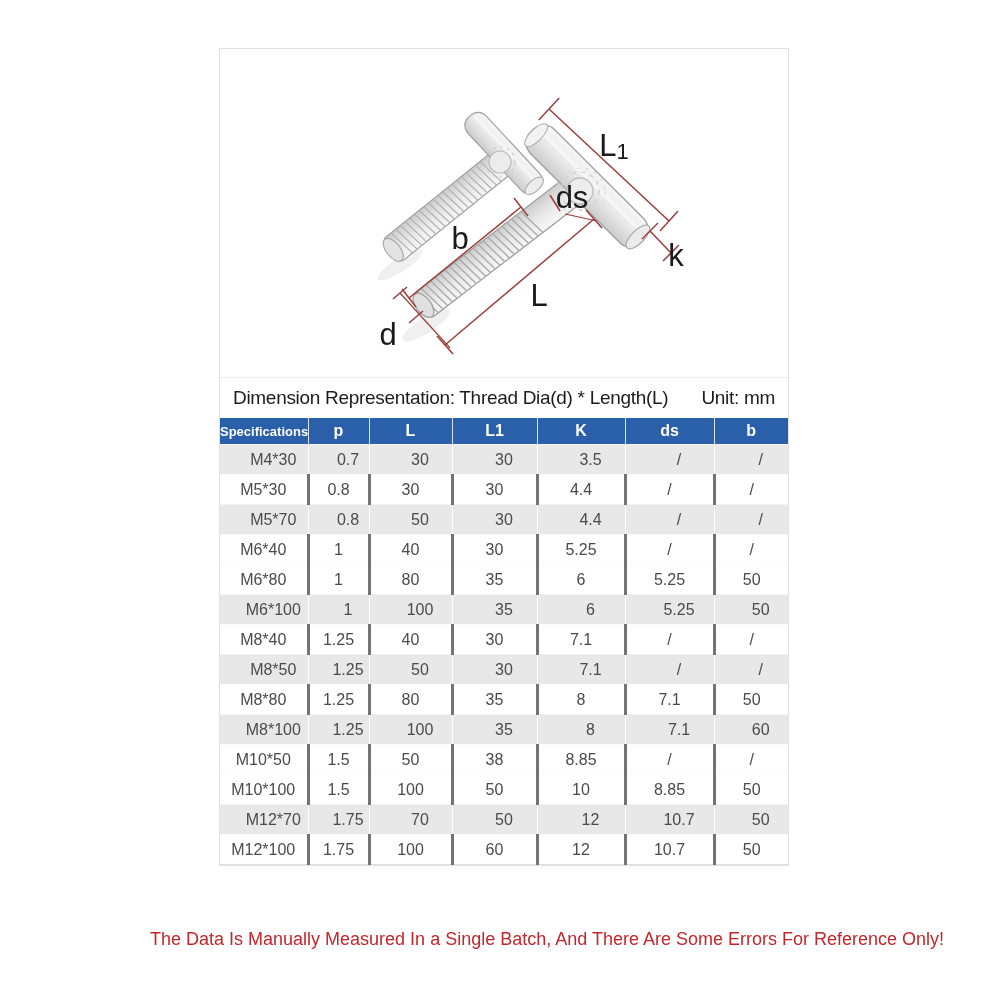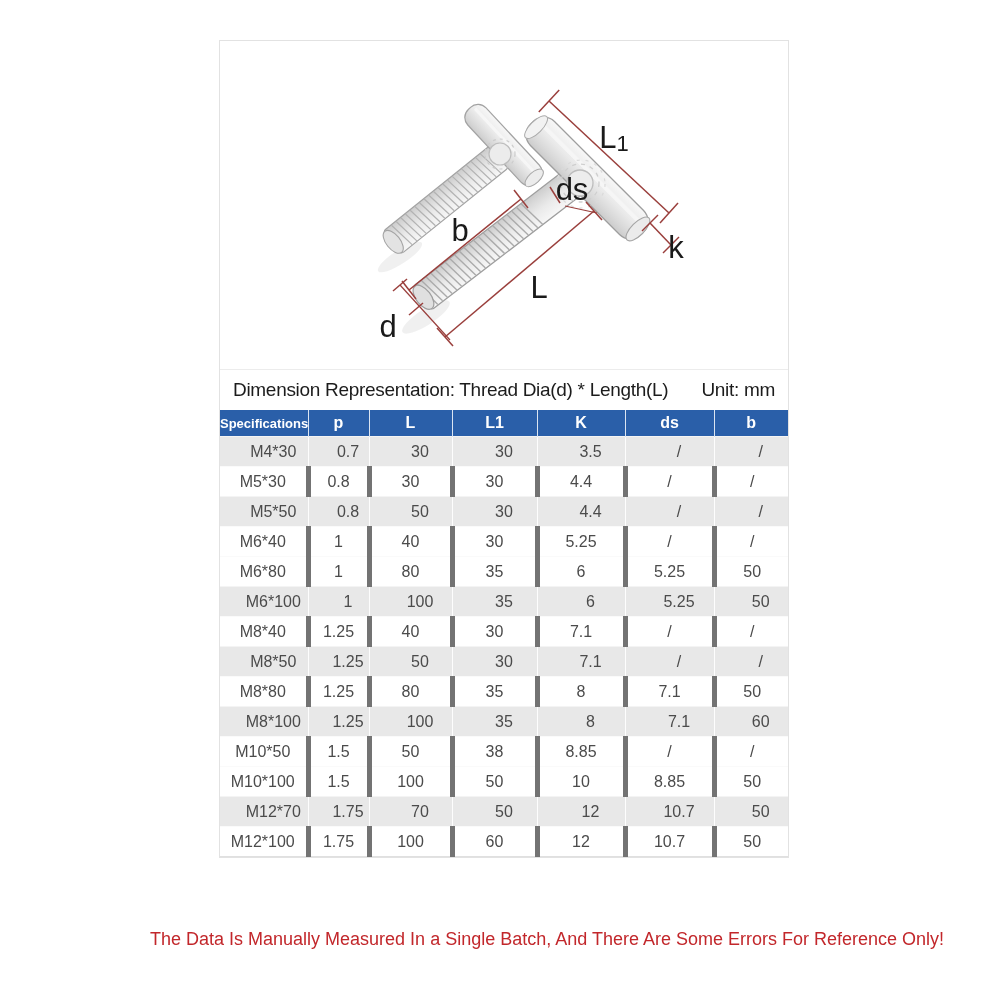--- a/index.html
+++ b/index.html
@@ -2,21 +2,21 @@
 <html style="--header_bg: #2a5fa9; --header_text: #ffffff; --row_shade: #e8e8e8; --table_text: #4b4b4b; --disclaimer: #c2272b; --dimension: #9a3f3c;"><head>
 <meta charset="utf-8">
 <style>
   html,body{margin:0;padding:0;}
   body{
     width:1000px;height:1000px;position:relative;background:#ffffff;
     font-family:"Liberation Sans", sans-serif;
     -webkit-font-smoothing:antialiased;
   }
   .content{
-    position:absolute;left:219px;top:40px;width:568px;
+    position:absolute;left:219px;top:48px;width:568px;
     border:1px solid #e2e2e2;background:#fff;
   }
   .diagram-box{width:568px;height:328px;position:relative;background:#fff;}
   .diagram-box svg{display:block;}
   .caption-row{
     height:41px;border-top:1px solid #ececec;
     display:flex;justify-content:space-between;align-items:center;
     padding:0 13px;box-sizing:border-box;
     font-size:19px;letter-spacing:-0.3px;color:#1c1c1c;
   }
@@ -28,21 +28,21 @@
     background:var(--header_bg);color:var(--header_text);
     height:26px;font-size:16px;font-weight:bold;text-align:center;
     border-right:1px solid #dbe5f2;padding:0;overflow:hidden;white-space:nowrap;
   }
   table.spec th:first-child{font-size:13px;}
   table.spec th:last-child{border-right:none;}
   table.spec td{
     height:29px;text-align:center;padding:0;white-space:nowrap;
   }
   tr.shade td{background:var(--row_shade);border-right:1px solid #fdfdfd;border-top:1px solid #f4f4f4;padding-left:19px;}
-  tr.plain td{background:#ffffff;border-right:5px solid #737373;border-top:1px solid #fafafa;}
+  tr.plain td{background:#ffffff;border-right:3px solid #737373;border-top:1px solid #fafafa;}
   tr.shade td:last-child, tr.plain td:last-child{border-right:none;}
   tbody tr:last-child td{border-bottom:1px solid #e0e0e0;}
   .disclaimer{
     position:absolute;left:150px;top:929px;white-space:nowrap;
     font-size:18px;font-weight:normal;color:var(--disclaimer);
   }
   .dim{stroke:var(--dimension);fill:none;}
   .dimlab{fill:#1a1a1a;font-family:"Liberation Sans", sans-serif;font-size:31px;}
 </style>
 </head>
@@ -224,21 +224,21 @@
           <tr class="plain">
             <td>M5*30</td>
             <td>0.8</td>
             <td>30</td>
             <td>30</td>
             <td>4.4</td>
             <td>/</td>
             <td>/</td>
           </tr>
           <tr class="shade">
-            <td>M5*50</td>
+            <td>M5*70</td>
             <td>0.8</td>
             <td>50</td>
             <td>30</td>
             <td>4.4</td>
             <td>/</td>
             <td>/</td>
           </tr>
           <tr class="plain">
             <td>M6*40</td>
             <td>1</td>

